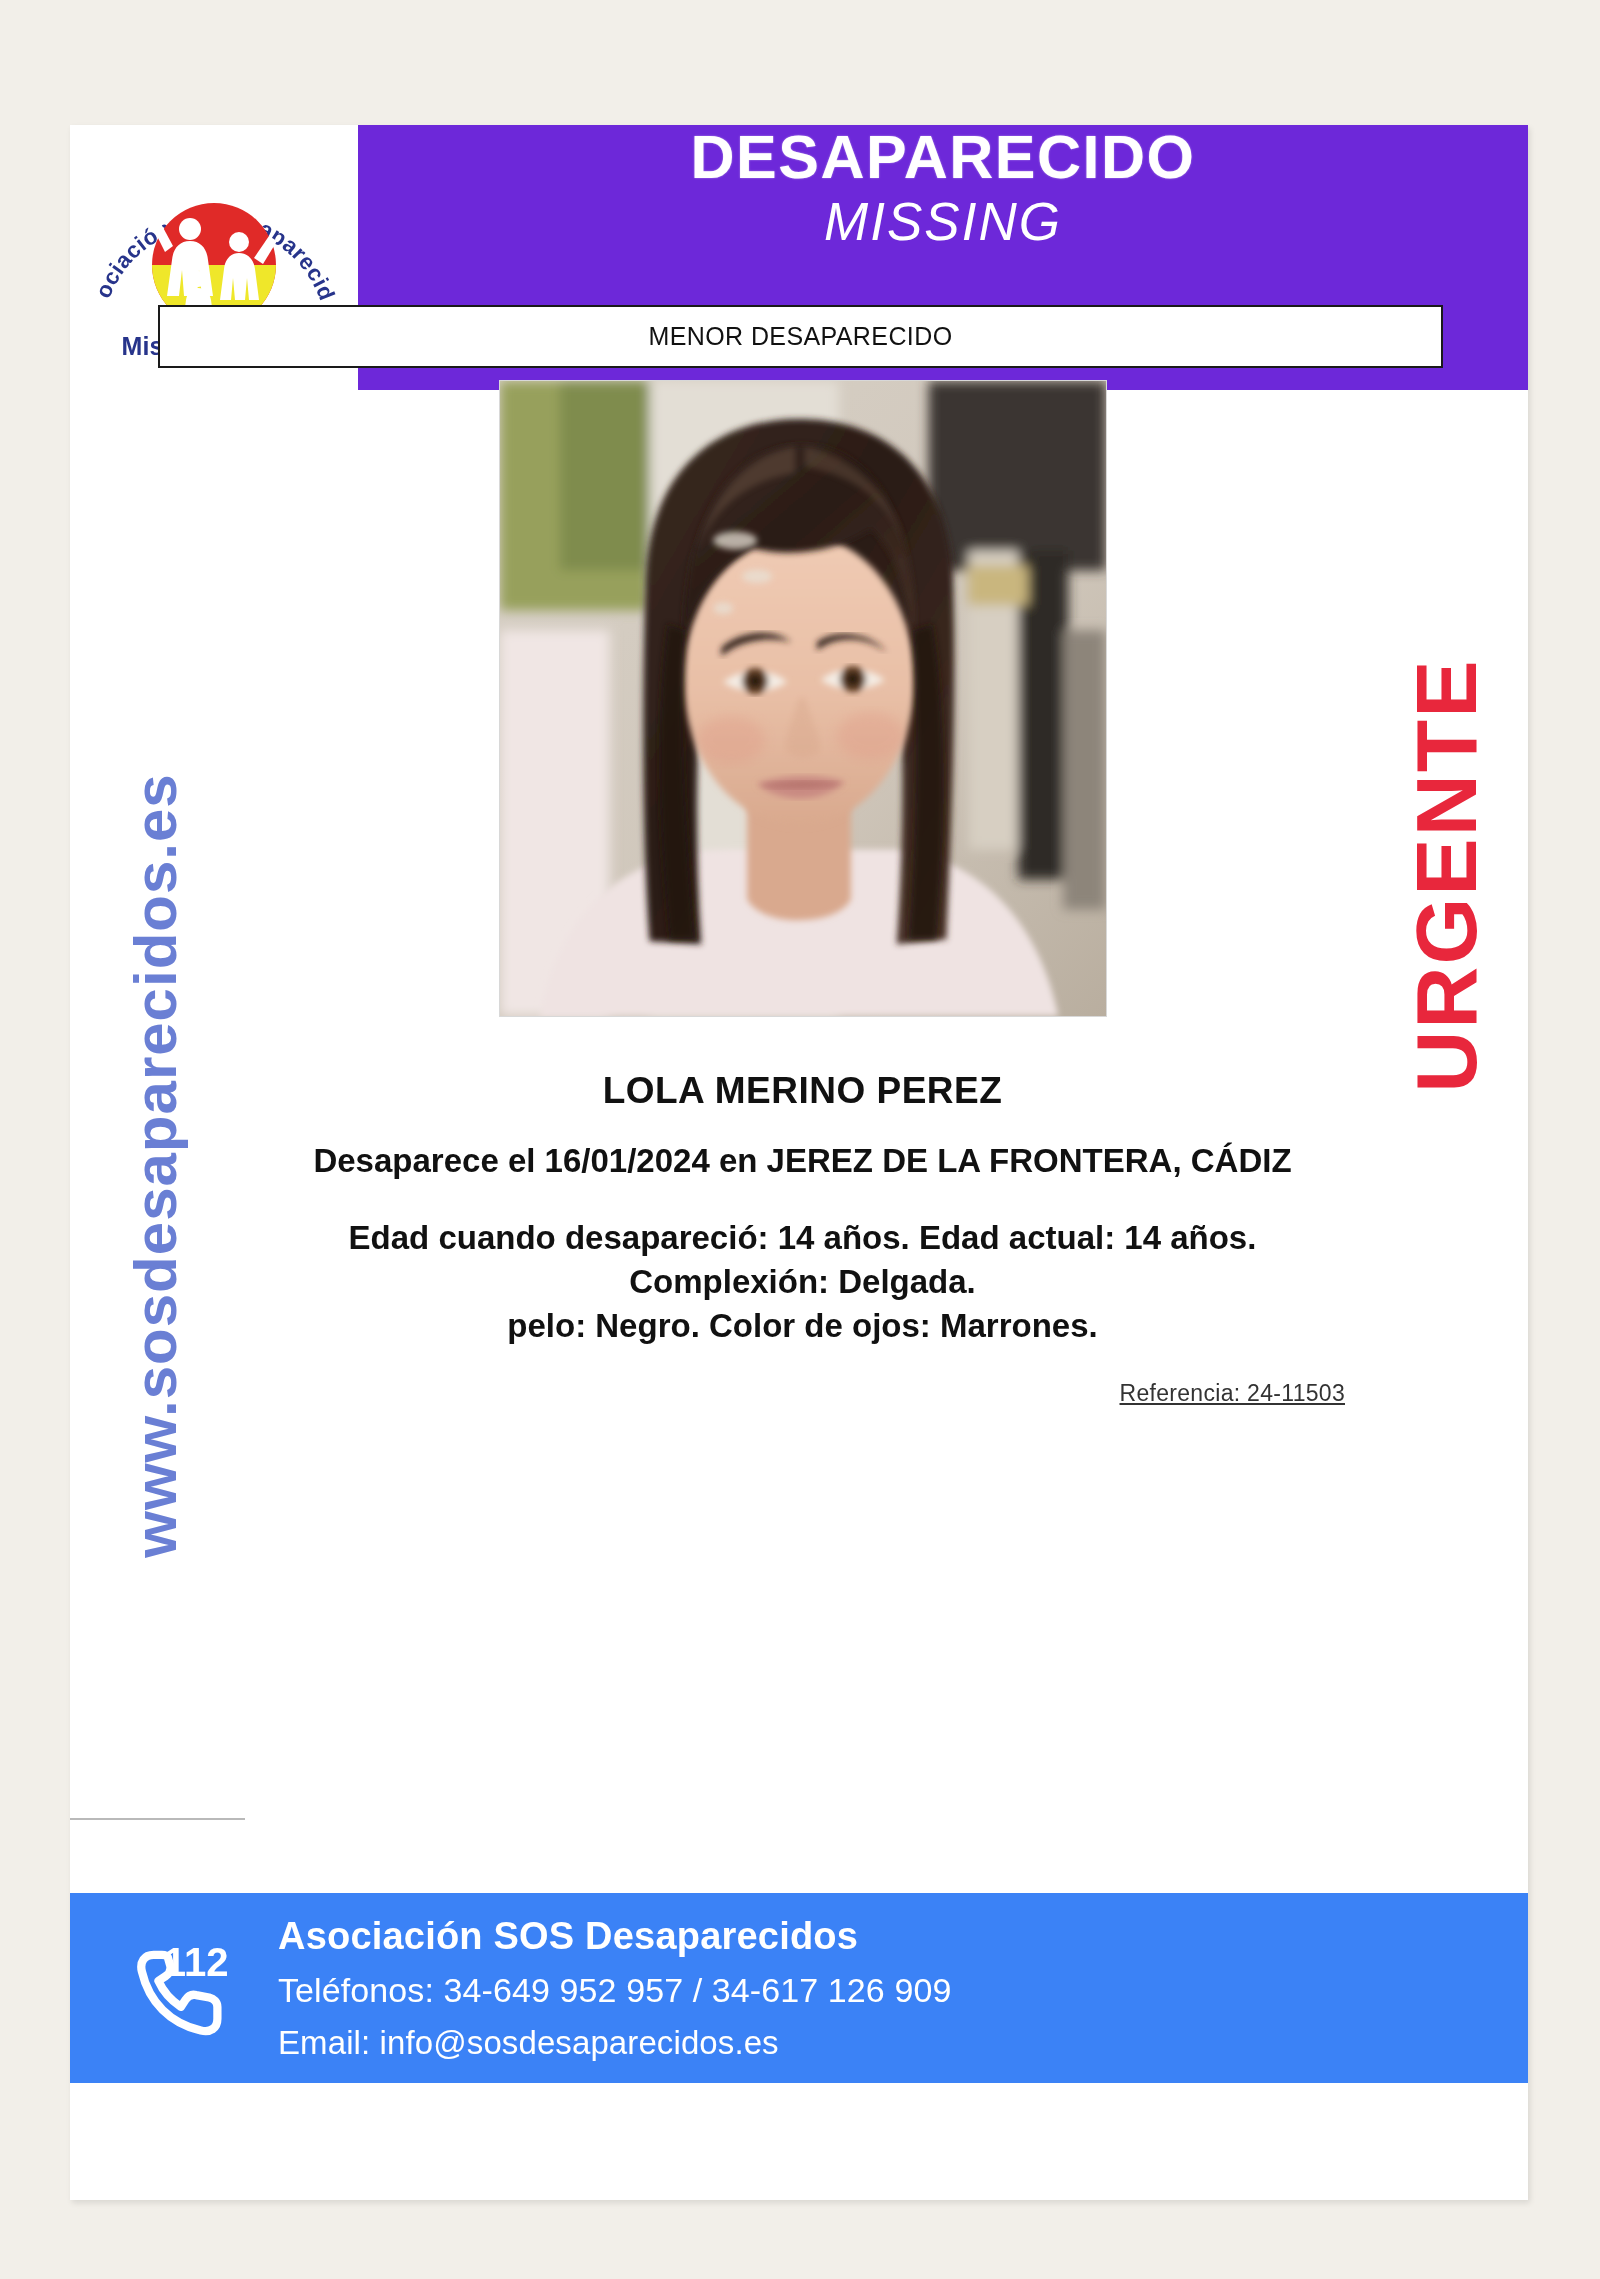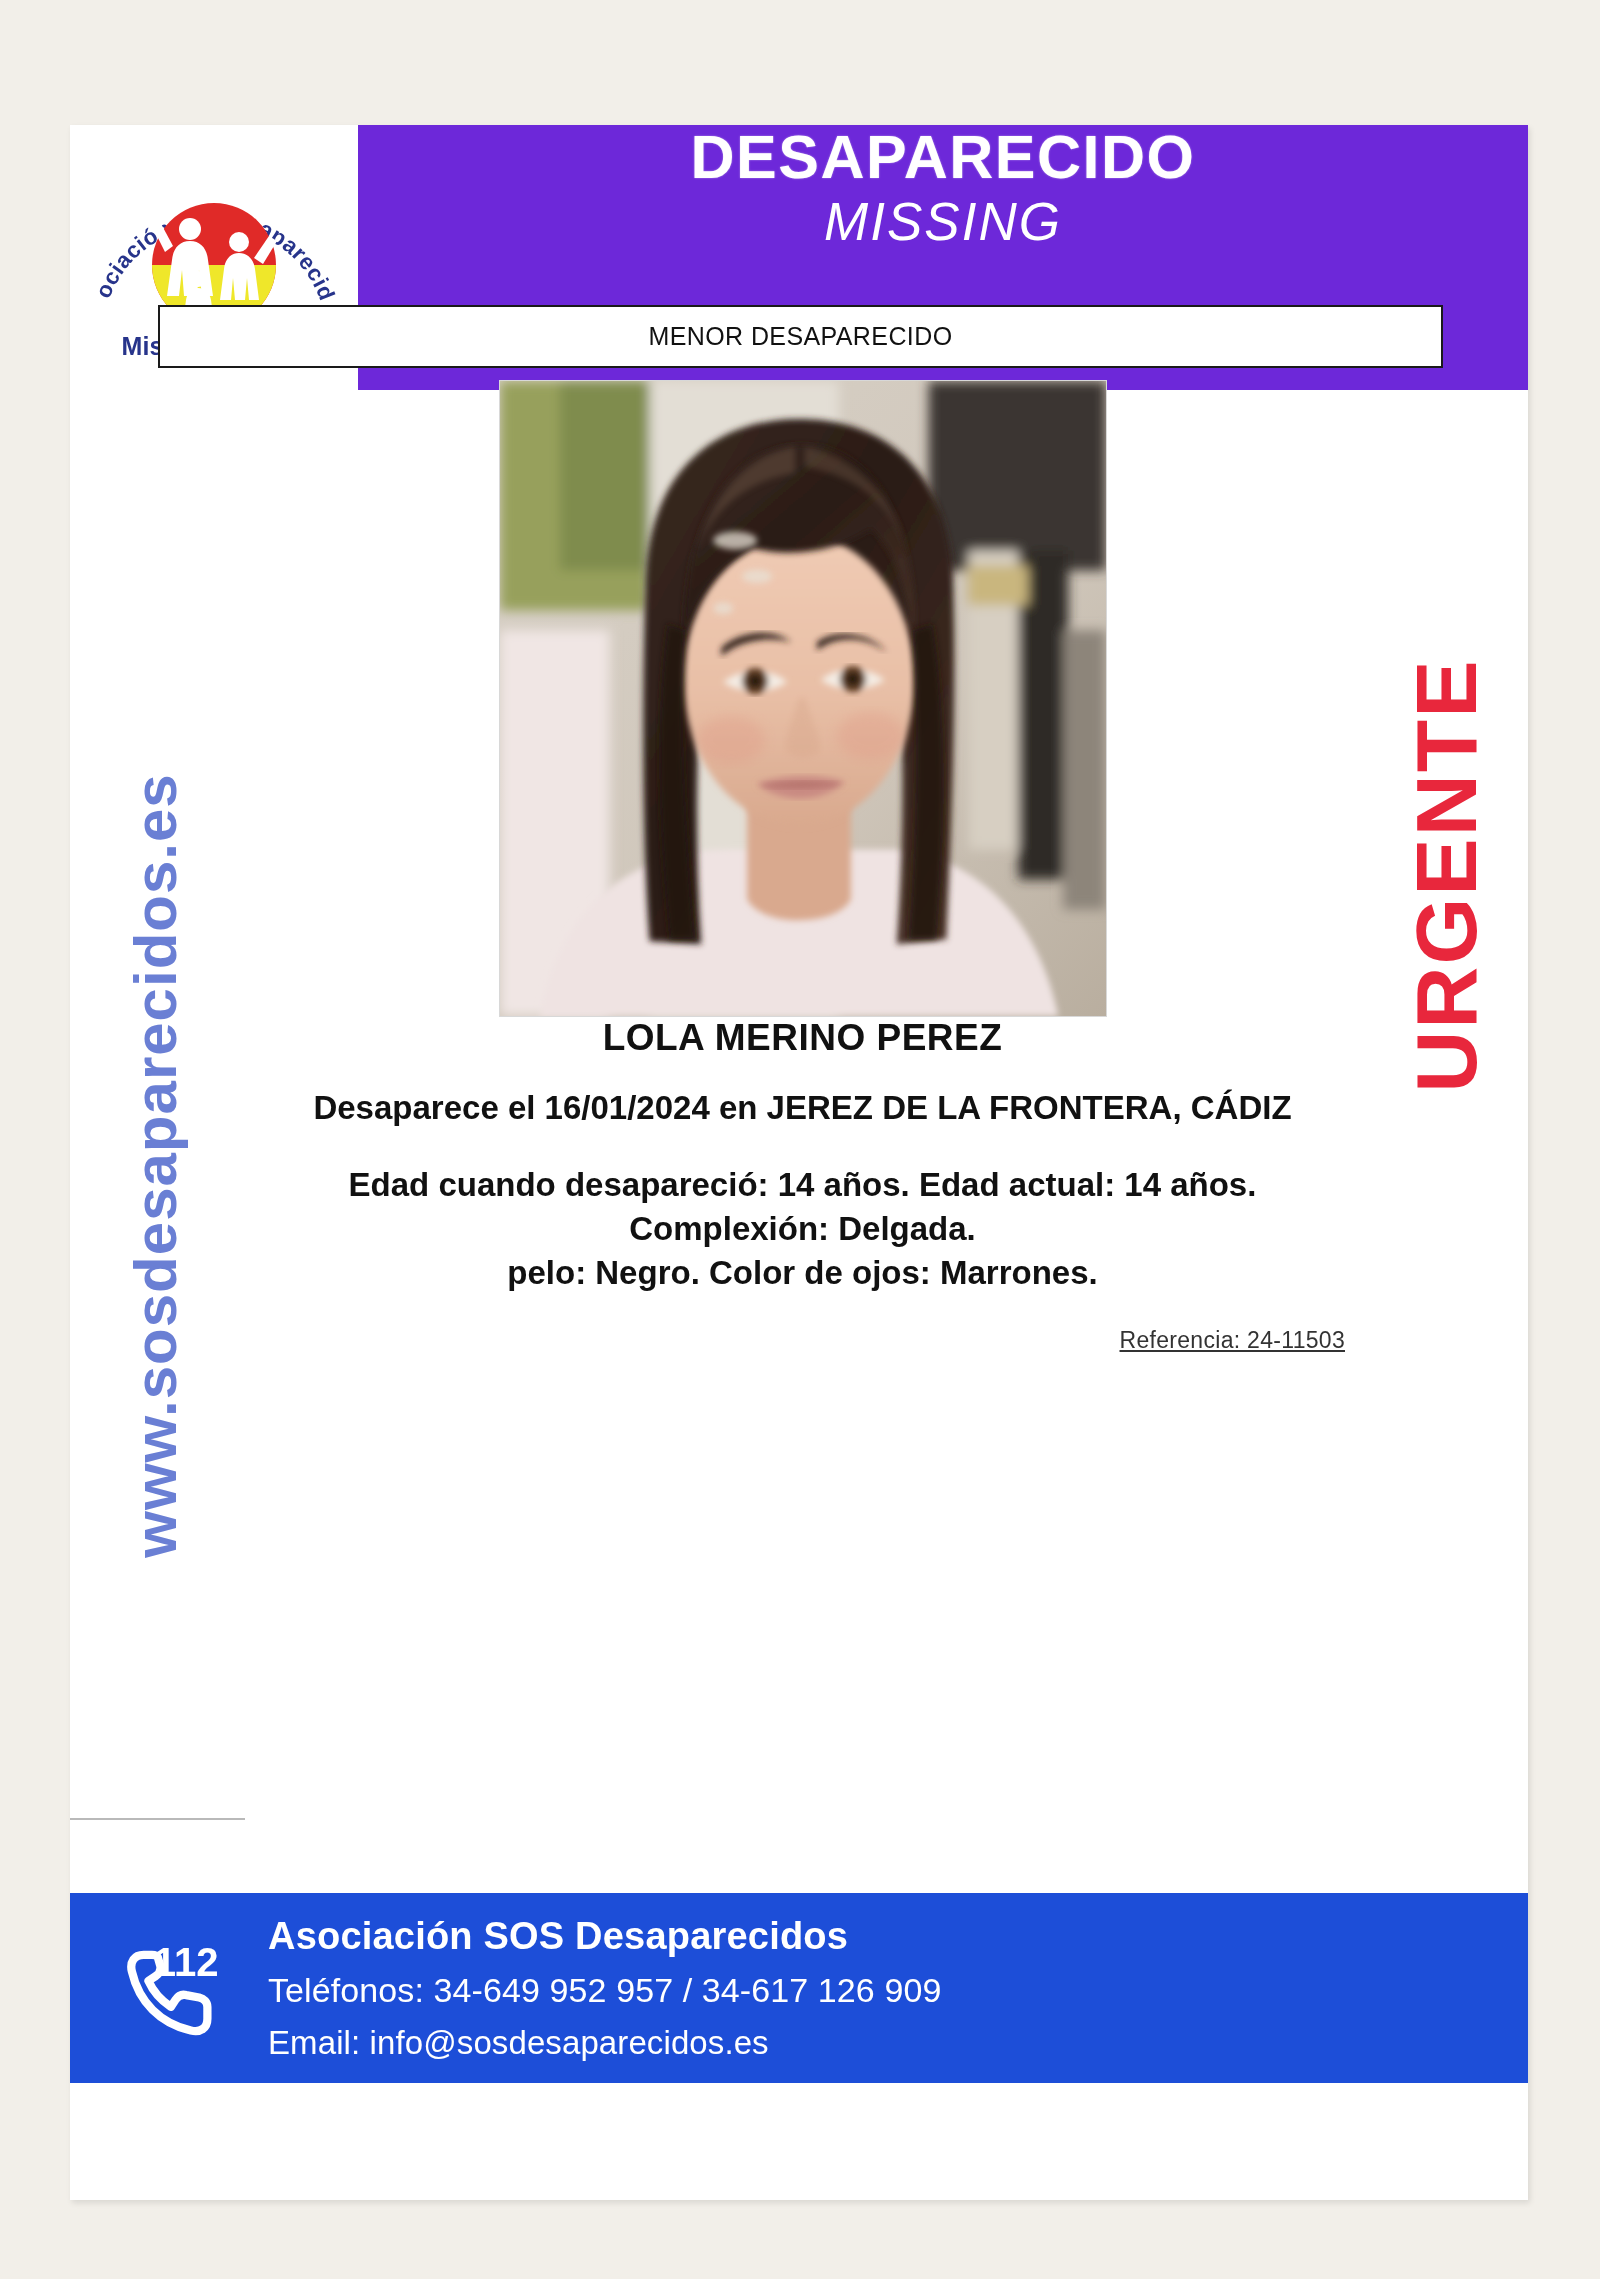--- a/index.html
+++ b/index.html
@@ -155,20 +155,21 @@
     background: #cfc8c0;
   }
 
   .photo-svg { width: 100%; height: 100%; display: block; }
 
   .person-name {
     text-align: center;
     font-size: 37px;
     font-weight: bold;
     color: #111111;
+    margin-top: 53px;
     letter-spacing: 0.5px;
   }
 
   .disappear-line {
     text-align: center;
     font-size: 33px;
     font-weight: bold;
     color: #111111;
     margin-top: 28px;
     line-height: 1.27;
@@ -204,24 +205,24 @@
     background: #b9b9b9;
   }
 
   
   .footer {
     position: absolute;
     left: 0;
     bottom: 117px;
     width: 100%;
     height: 190px;
-    background: #1d4ed8;
-    display: flex;
-    align-items: center;
-    padding-left: 38px;
+    background: #3b82f6;
+    display: flex;
+    align-items: center;
+    padding-left: 48px;
   }
 
   .phone-icon {
     width: 128px;
     height: 128px;
     flex-shrink: 0;
     display: flex;
     align-items: center;
     justify-content: center;
   }

